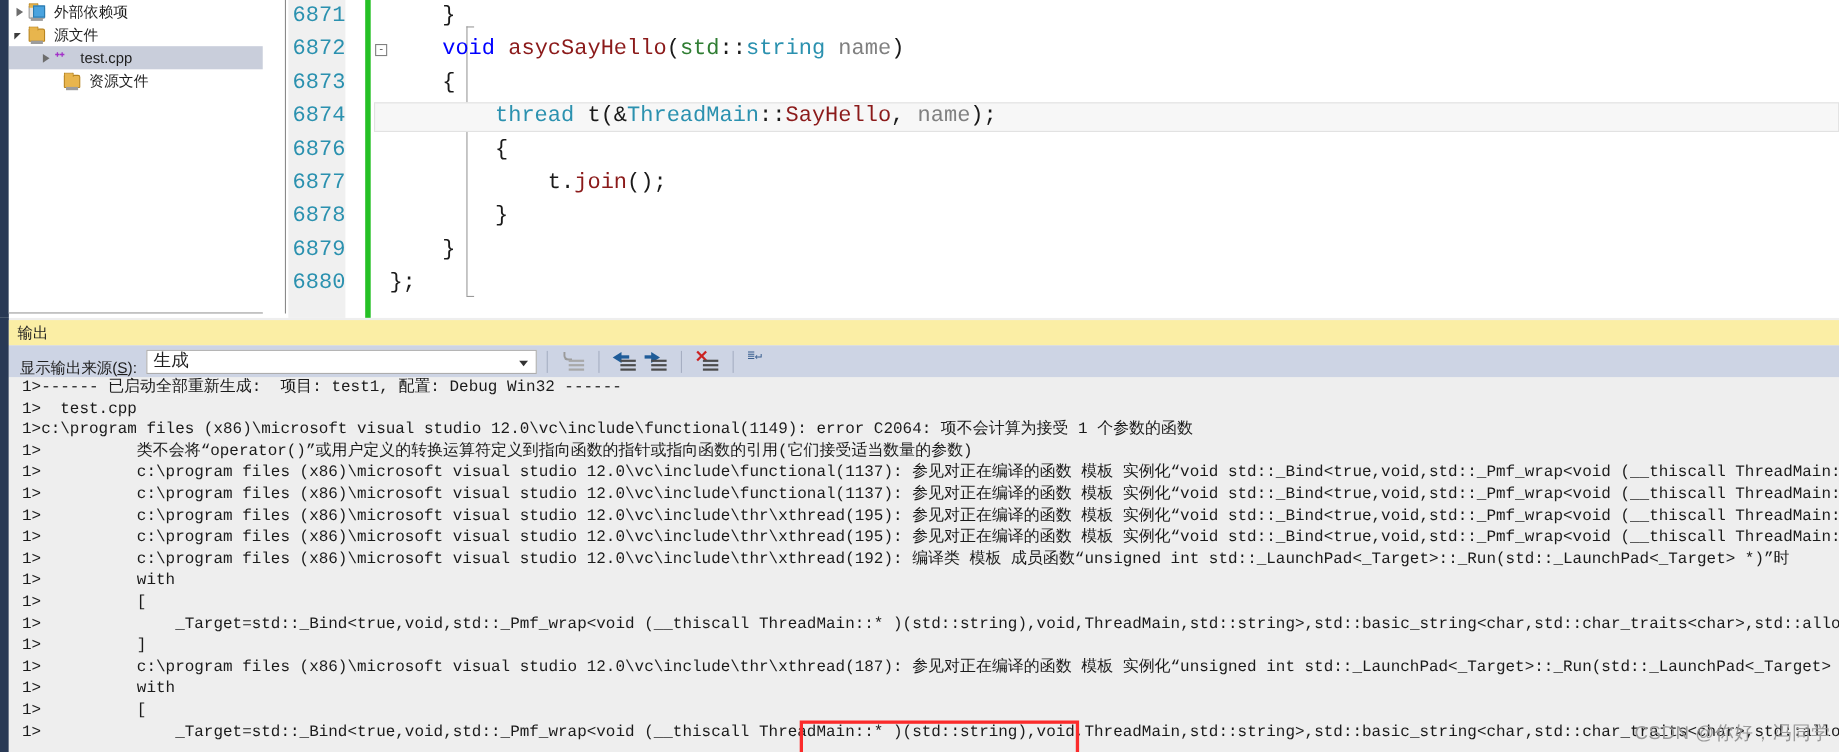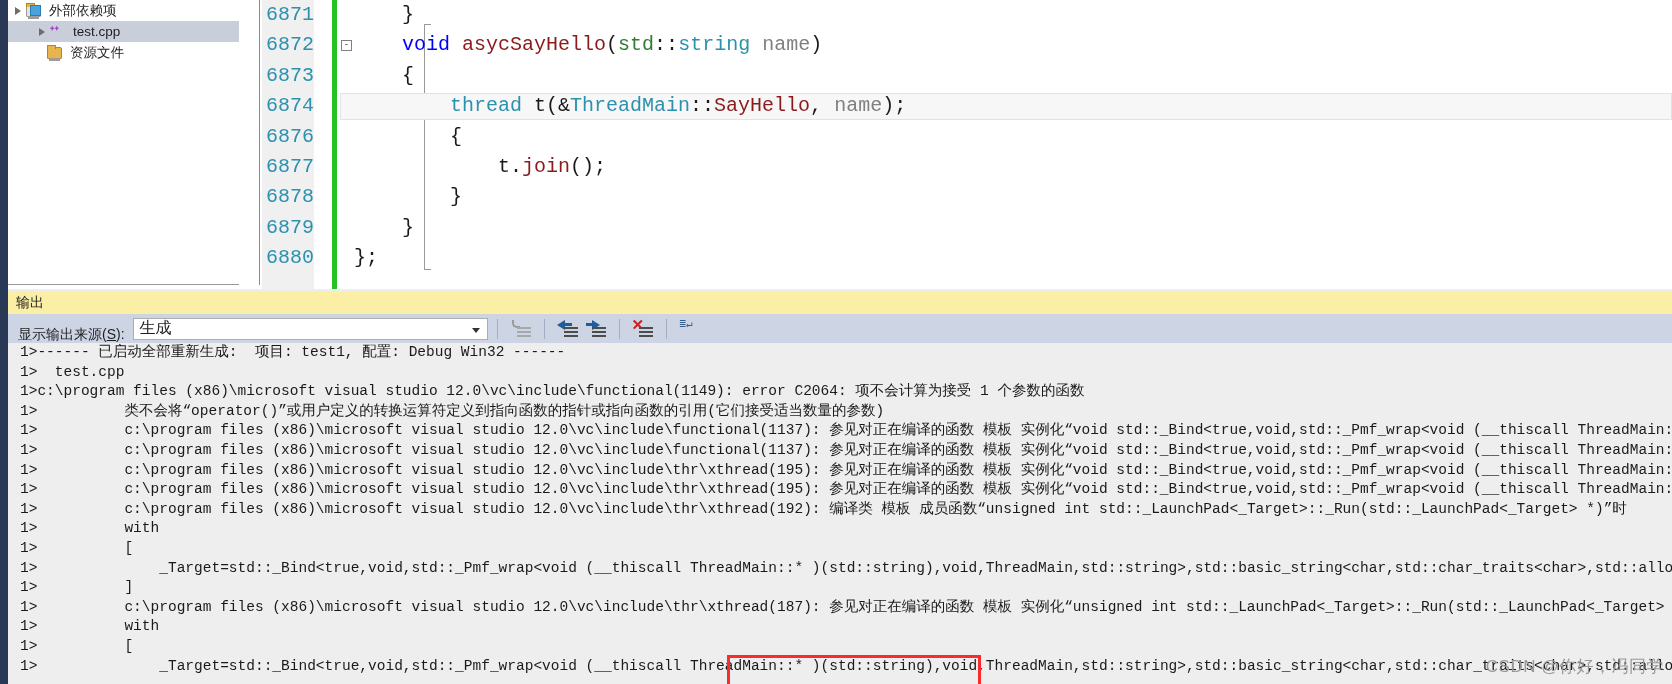--- a/index.html
+++ b/index.html
@@ -407,28 +407,35 @@
     <div id="solution-explorer">
       <div class="tree" id="tree-root">
           <div class="tree-row" style="padding-left: 0px;">
             <span class="tw-arrow collapsed"></span>
             <span class="tw-icon ico-deps">
               <span class="ico-folder"></span>
               <span class="ico-deps-badge"></span>
             </span>
             <span class="tw-label">外部依赖项</span>
           </div>
+          <div class="tree-row" style="padding-left: 0px;">
+            <span class="tw-arrow expanded"></span>
+            <span class="tw-icon">
+              <span class="ico-folder"></span>
+            </span>
+            <span class="tw-label">源文件</span>
+          </div>
           <div class="tree-row selected" style="padding-left: 24px;">
             <span class="tw-arrow collapsed"></span>
             <span class="tw-icon">
               <span class="ico-cpp">⁺⁺</span>
             </span>
             <span class="tw-label">test.cpp</span>
           </div>
-          <div class="tree-row" style="padding-left: 21px;">
+          <div class="tree-row" style="padding-left: 32px;">
             <span class="tw-arrow empty"></span>
             <span class="tw-icon">
               <span class="ico-folder"></span>
             </span>
             <span class="tw-label">资源文件</span>
           </div>
         </div>
     </div>
 
     <div class="v-splitter"></div>

